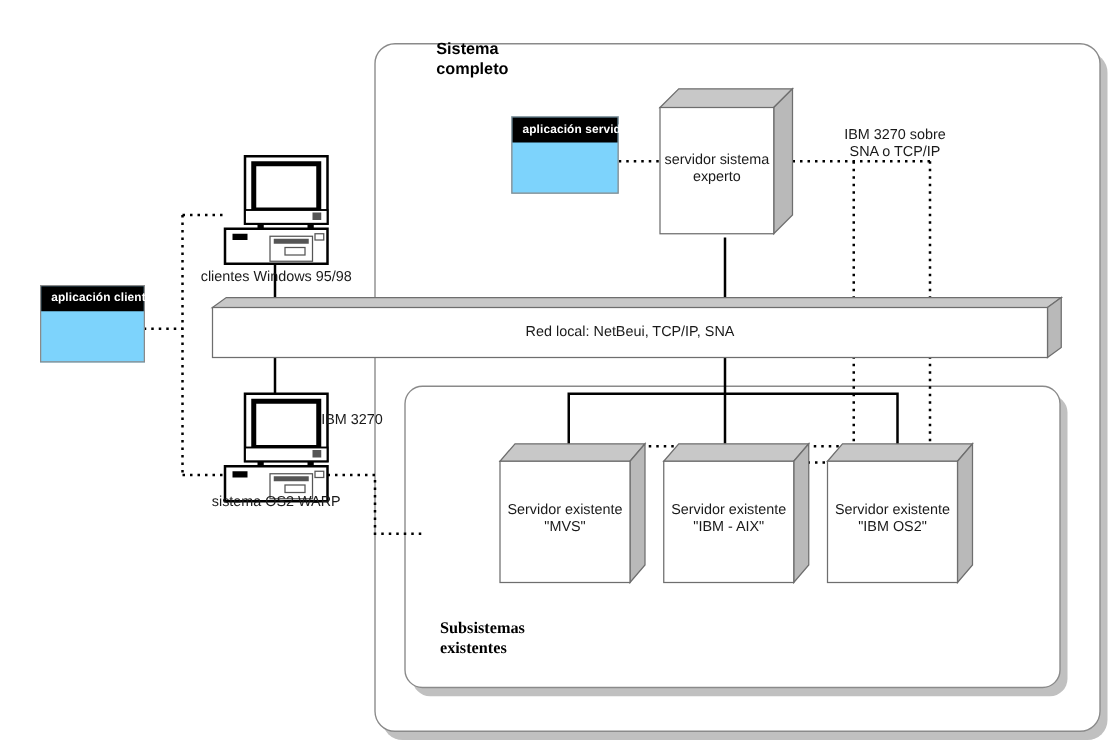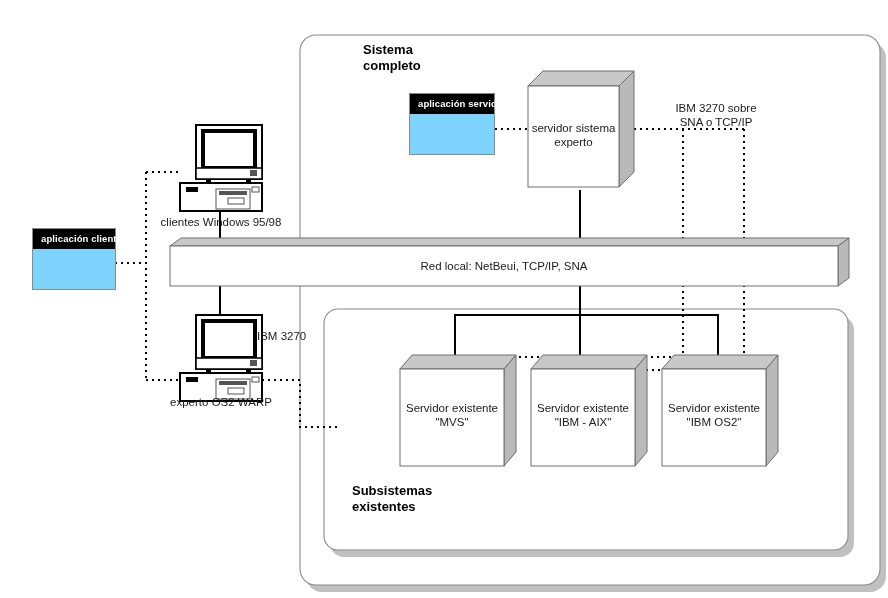--- a/index.html
+++ b/index.html
@@ -128,42 +128,42 @@
       <rect x="246" y="369" width="5" height="5" fill="#000000"></rect>
       <rect x="180" y="373" width="82" height="28" fill="#ffffff" stroke="#000000" stroke-width="2"></rect>
       <rect x="186" y="377" width="12" height="5" fill="#000000"></rect>
       <rect x="216" y="379" width="34" height="20" fill="#ffffff" stroke="#555555" stroke-width="1"></rect>
       <rect x="219" y="381" width="28" height="4" fill="#555555"></rect>
       <rect x="228" y="388" width="16" height="6" fill="#ffffff" stroke="#555555" stroke-width="1"></rect>
       <rect x="252" y="377" width="7" height="5" fill="#ffffff" stroke="#555555" stroke-width="1"></rect>
     </g>
   </svg>
 
-  <div class="lbl lbl-bold" style="left:349px;top:42px;margin-left:14px;">Sistema
+  <div class="lbl lbl-bold" style="left:349px;top:31px;">Sistema
 completo</div>
 
-  <div class="lbl lbl-bold" style="left:352px;top:483px;">Subsistemas
+  <div class="lbl lbl-bold" style="left:352px;top:494px;font-family:Liberation Serif, serif;">Subsistemas
 existentes</div>
 
   <div class="appbox" style="left:20px;top:228px;width:84px;height:62px;margin-left:12px;">
     <div class="hdr">aplicación cliente</div>
   </div>
 
   <div class="appbox" style="left:409px;top:93px;width:86px;height:62px;">
     <div class="hdr">aplicación servidor</div>
   </div>
 
   <div class="lbl lbl-plain lbl-center" style="left:528px;top:121px;width:91px;">servidor sistema
 experto</div>
 
   <div class="lbl lbl-plain lbl-center" style="left:170px;top:259px;width:668px;">Red local: NetBeui, TCP/IP, SNA</div>
 
   <div class="lbl lbl-plain lbl-center" style="left:146px;top:215px;width:150px;">clientes Windows 95/98</div>
 
-  <div class="lbl lbl-plain lbl-center" style="left:146px;top:395px;width:150px;">experto OS2 WARP</div>
+  <div class="lbl lbl-plain lbl-center" style="left:146px;top:395px;width:150px;">sistema OS2 WARP</div>
 
   <div class="lbl lbl-plain lbl-center" style="left:400px;top:401px;width:104px;">Servidor existente
 "MVS"</div>
 
   <div class="lbl lbl-plain lbl-center" style="left:531px;top:401px;width:104px;">Servidor existente
 "IBM - AIX"</div>
 
   <div class="lbl lbl-plain lbl-center" style="left:662px;top:401px;width:104px;">Servidor existente
 "IBM OS2"</div>
 

